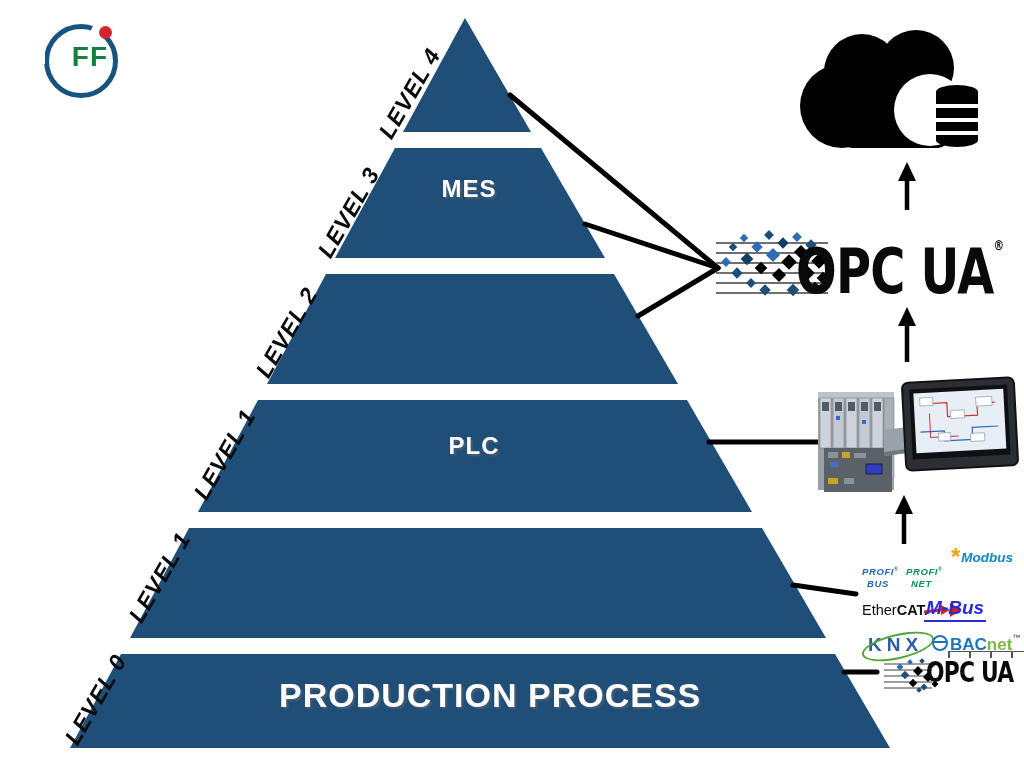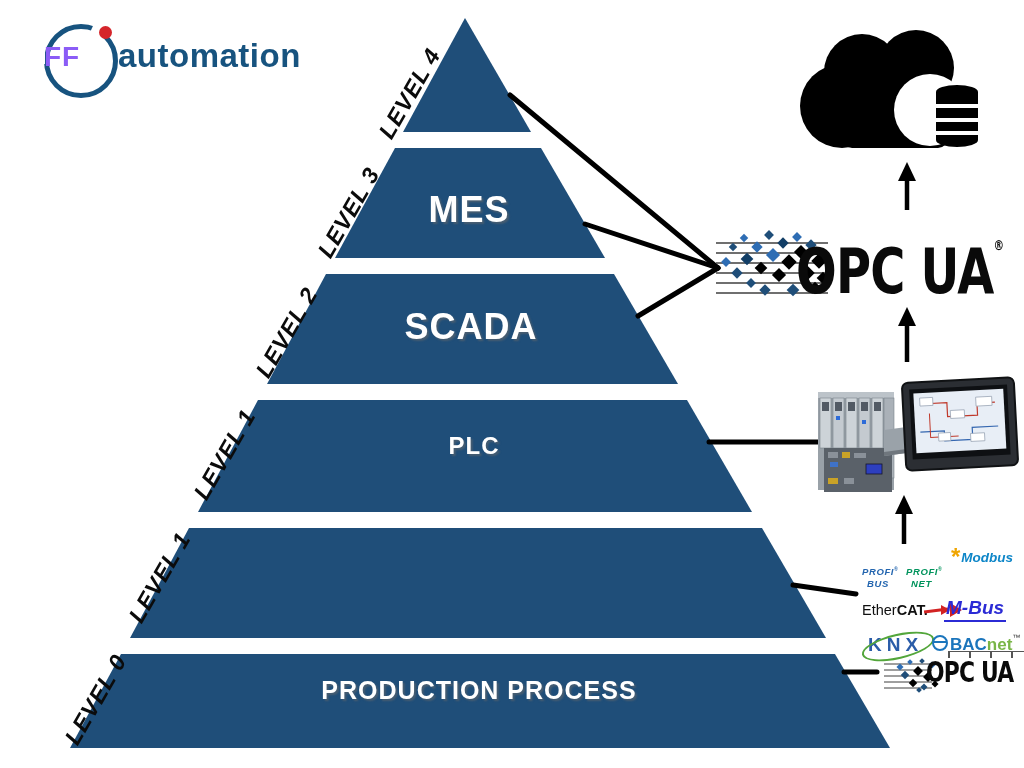--- a/index.html
+++ b/index.html
@@ -15,22 +15,22 @@
   .lvl-name{position:absolute;width:400px;text-align:center;font-weight:700;color:#fff;
             letter-spacing:1px;white-space:nowrap;line-height:1.1;
             text-shadow:2px 2px 2px rgba(105,105,105,.55);}
 
   
   .ff-ring{position:absolute;left:44px;top:24px;width:64px;height:64px;border:5px solid #17537F;
            border-radius:50%;}
   .ff-gap1{position:absolute;left:92px;top:23px;width:13px;height:13px;background:#fff;transform:rotate(25deg);}
   .ff-gap2{position:absolute;left:36px;top:51px;width:9px;height:13px;background:#fff;}
   .ff-dot{position:absolute;left:99px;top:26px;width:13px;height:13px;border-radius:50%;background:#D5252B;}
-  .ff-mono{position:absolute;left:44px;top:43px;width:64px;text-align:left;
-           font-weight:700;font-size:28px;color:#8b5cf6;letter-spacing:1px;line-height:1;}
+  .ff-mono{position:absolute;left:44px;top:43px;width:64px;text-align:right;
+           font-weight:700;font-size:28px;color:#15803d;letter-spacing:1px;line-height:1;}
   .ff-name{position:absolute;left:118px;top:39px;font-weight:700;font-size:33px;color:#17537F;
            letter-spacing:.5px;line-height:1;}
 
   
   .opc-text{position:absolute;font-family:"DejaVu Sans",sans-serif;font-weight:700;color:#0a0a0a;
             transform-origin:left center;white-space:nowrap;line-height:1;}
   .opc-big{left:796px;top:240px;font-size:63px;letter-spacing:-1px;transform:scaleX(.76);}
   .opc-small{left:926px;top:659px;font-size:28px;letter-spacing:-1px;transform:scaleX(.78);}
   .opc-reg{font-size:14px;vertical-align:top;position:relative;top:-2px;}
 
@@ -223,34 +223,32 @@
       </g>
     </g>
   </svg>
 
   <div class="abs" style="left:0;top:0;width:320px;height:110px;">
     <div class="ff-ring"></div>
     <div class="ff-gap1"></div>
     <div class="ff-gap2"></div>
     <div class="ff-dot"></div>
     <div class="ff-mono">FF</div>
-    <div class="ff-name">automation</div>
   </div>
 
   <div class="lvl-label" style="left:345px;top:80px;">LEVEL 4</div>
   <div class="lvl-label" style="left:284px;top:199px;">LEVEL 3</div>
   <div class="lvl-label" style="left:222px;top:319px;">LEVEL 2</div>
   <div class="lvl-label" style="left:160px;top:441px;">LEVEL 1</div>
   <div class="lvl-label" style="left:95px;top:564px;">LEVEL 1</div>
   <div class="lvl-label" style="left:31px;top:686px;">LEVEL 0</div>
 
-  <div class="lvl-name" style="left:269px;top:190px;font-size:36px;">MES</div>
-  <div class="lvl-name" style="left:271px;top:307px;font-size:36px;">SCADA</div>
+  <div class="lvl-name" style="left:269px;top:176px;font-size:24px;">MES</div>
   <div class="lvl-name" style="left:274px;top:433px;font-size:24px;">PLC</div>
-  <div class="lvl-name" style="left:279px;top:677px;font-size:25px;">PRODUCTION PROCESS</div>
+  <div class="lvl-name" style="left:279px;top:677px;font-size:34px;">PRODUCTION PROCESS</div>
 
   <div class="opc-text opc-big">
     <span>OPC UA</span><span class="opc-reg">®</span>
   </div>
   <div class="opc-text opc-small">
     <span>OPC UA</span>
   </div>
 
   <div class="proto pfi profibus" style="left:862px;top:566px;">
     <span>PROFI</span><sup>®</sup>
@@ -263,21 +261,21 @@
   <div class="proto" style="left:951px;top:540px;">
     <span class="modbus-star">*</span><span class="modbus-text">Modbus</span>
   </div>
 
   <div class="proto ethercat" style="left:862px;top:602px;">
     <span>Ether</span><b>CAT.</b>
     <span class="ec-line"></span>
     <span class="ec-head2"></span>
     <span class="ec-head"></span>
   </div>
-  <div class="proto mbus" style="left:924px;top:597px;margin-left:20px;">M-Bus</div>
+  <div class="proto mbus" style="left:924px;top:597px;">M-Bus</div>
 
   <div class="proto" style="left:868px;top:634px;">
     <span class="knx-swoosh"></span>
     <span class="knx-text">KNX</span>
   </div>
   <div class="proto" style="left:932px;top:634px;">
     <span class="bac-globe"></span><span class="bac1">BAC</span><span class="bac2">net</span><span class="bac-tm">™</span>
     <span class="bac-bus"></span>
   </div>
 

